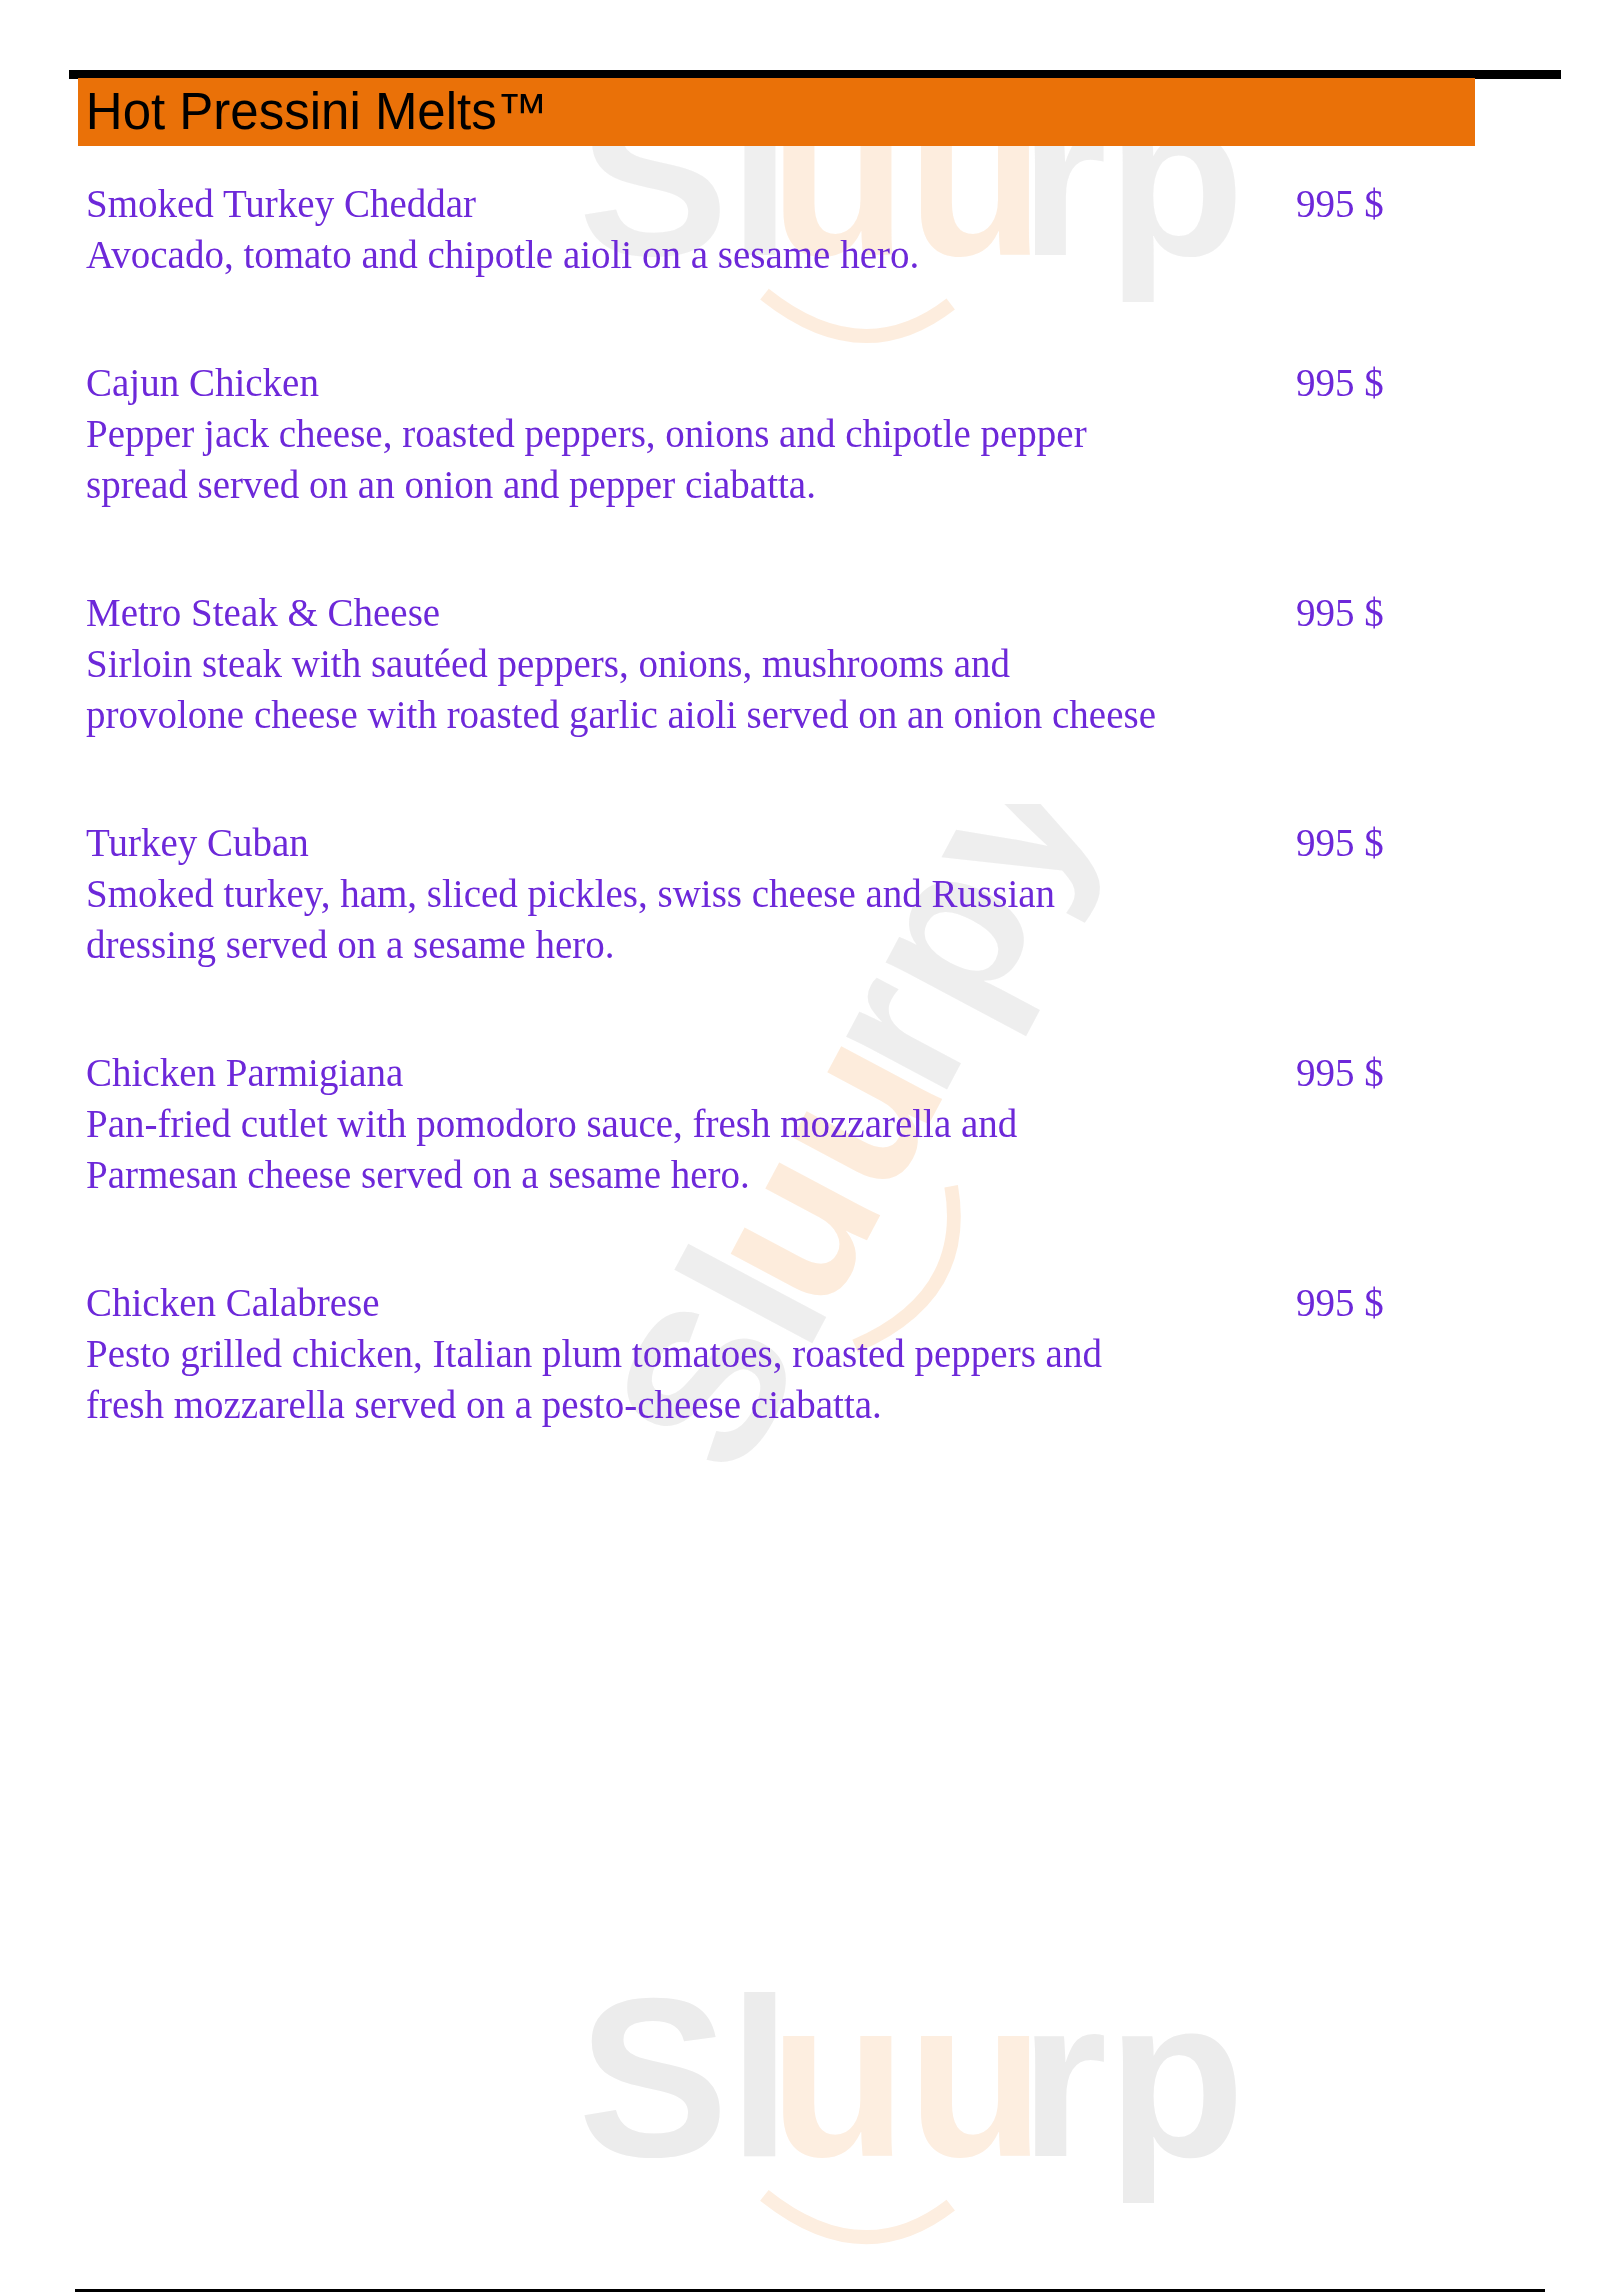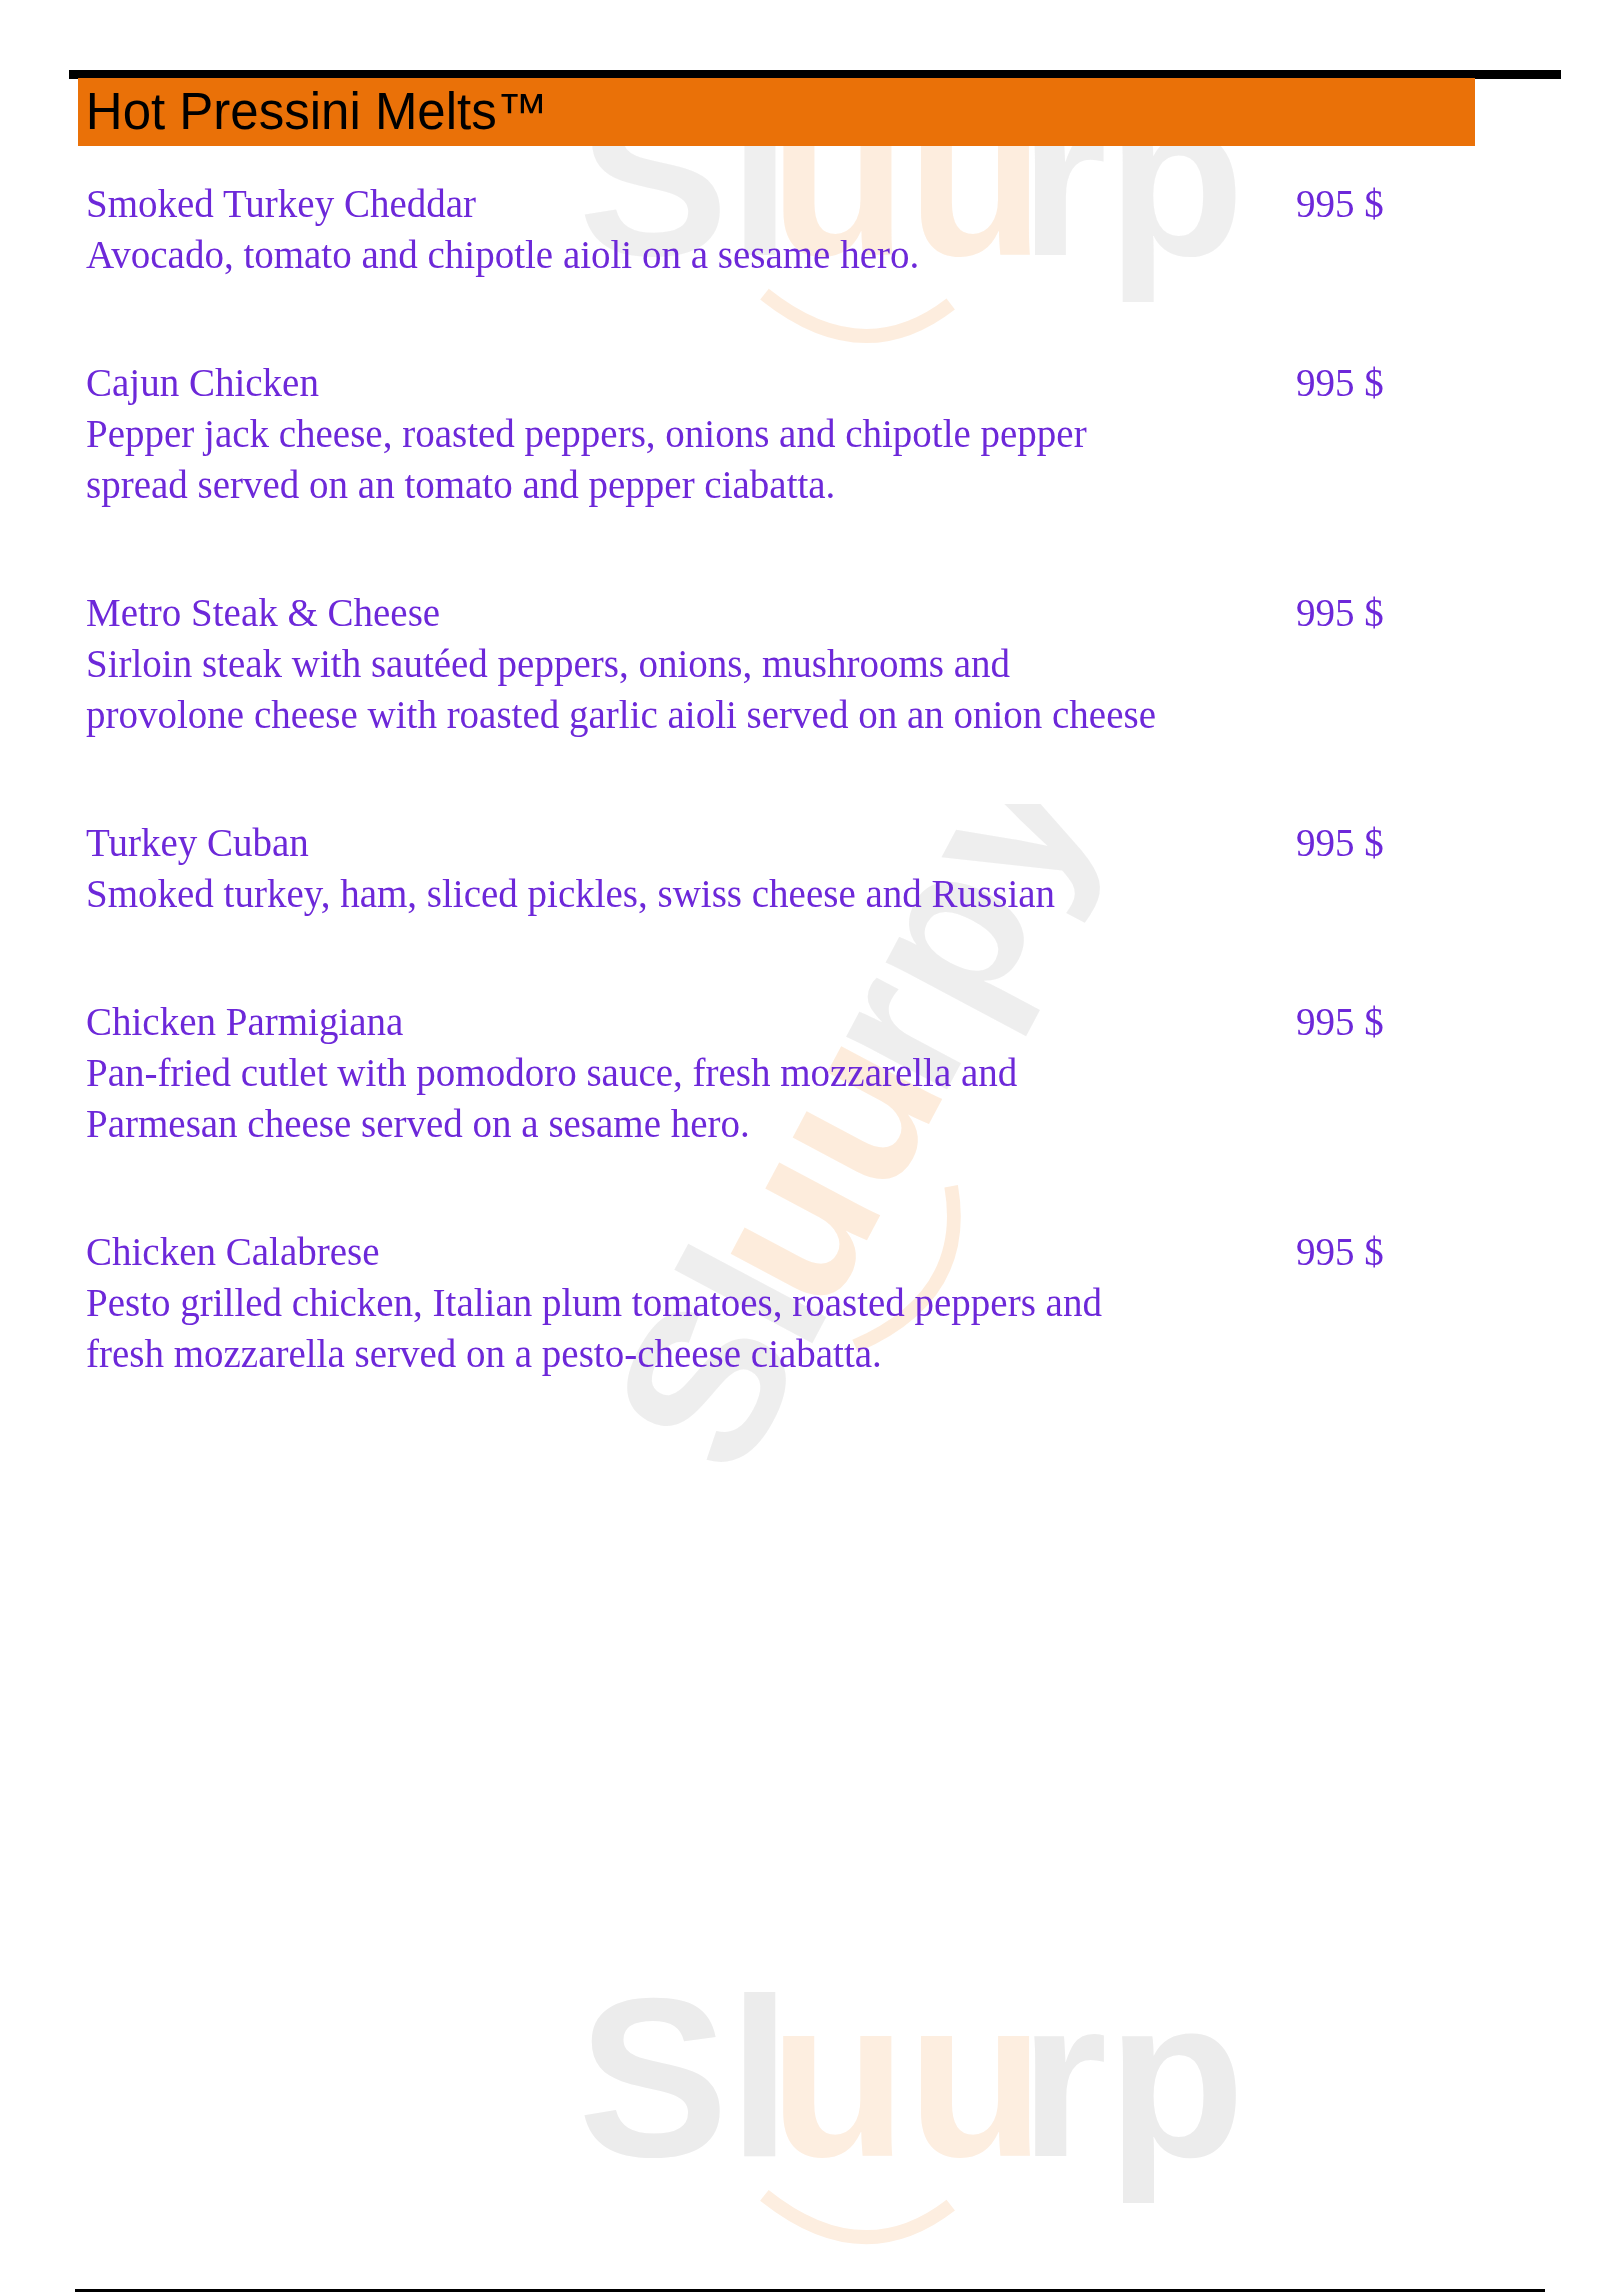--- a/index.html
+++ b/index.html
@@ -61,32 +61,33 @@
   <div class="items">
     <div class="item">
       <div class="item-name">Smoked Turkey Cheddar</div>
       <div class="item-price">995 $</div>
       <div class="item-desc-line">Avocado, tomato and chipotle aioli on a sesame hero.</div>
     </div>
     <div class="item">
       <div class="item-name">Cajun Chicken</div>
       <div class="item-price">995 $</div>
       <div class="item-desc-line">Pepper jack cheese, roasted peppers, onions and chipotle pepper</div>
-      <div class="item-desc-line">spread served on an tomato and pepper ciabatta.</div>
+      <div class="item-desc-line">spread served on an onion and pepper ciabatta.</div>
     </div>
     <div class="item">
       <div class="item-name">Metro Steak &amp; Cheese</div>
       <div class="item-price">995 $</div>
       <div class="item-desc-line">Sirloin steak with sautéed peppers, onions, mushrooms and</div>
       <div class="item-desc-line">provolone cheese with roasted garlic aioli served on an onion cheese</div>
     </div>
     <div class="item">
       <div class="item-name">Turkey Cuban</div>
       <div class="item-price">995 $</div>
       <div class="item-desc-line">Smoked turkey, ham, sliced pickles, swiss cheese and Russian</div>
+      <div class="item-desc-line">dressing served on a sesame hero.</div>
     </div>
     <div class="item">
       <div class="item-name">Chicken Parmigiana</div>
       <div class="item-price">995 $</div>
       <div class="item-desc-line">Pan-fried cutlet with pomodoro sauce, fresh mozzarella and</div>
       <div class="item-desc-line">Parmesan cheese served on a sesame hero.</div>
     </div>
     <div class="item">
       <div class="item-name">Chicken Calabrese</div>
       <div class="item-price">995 $</div>

